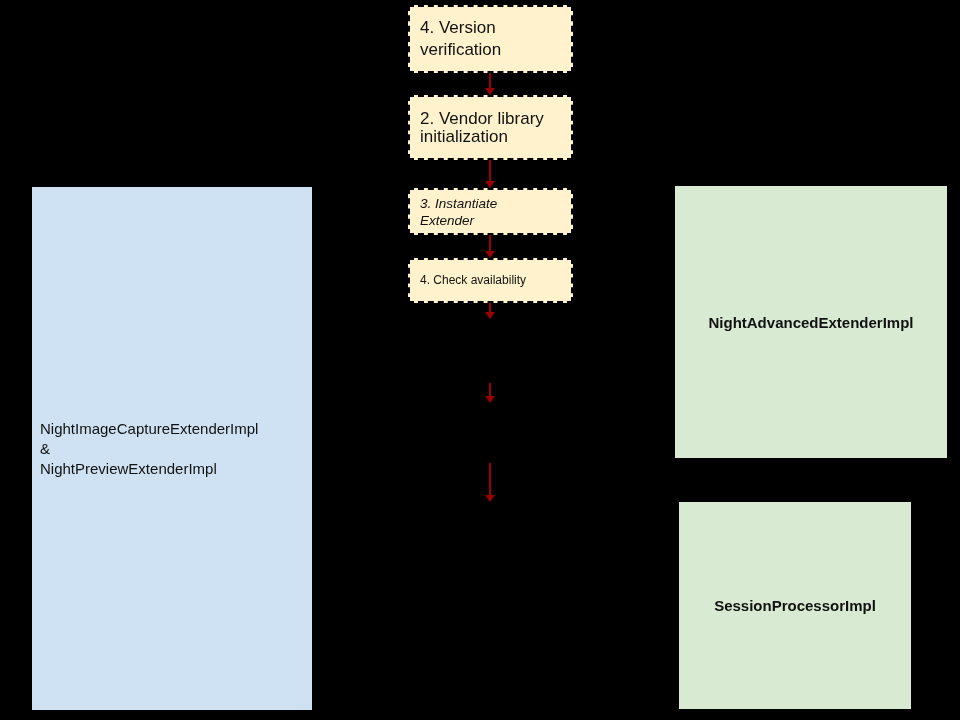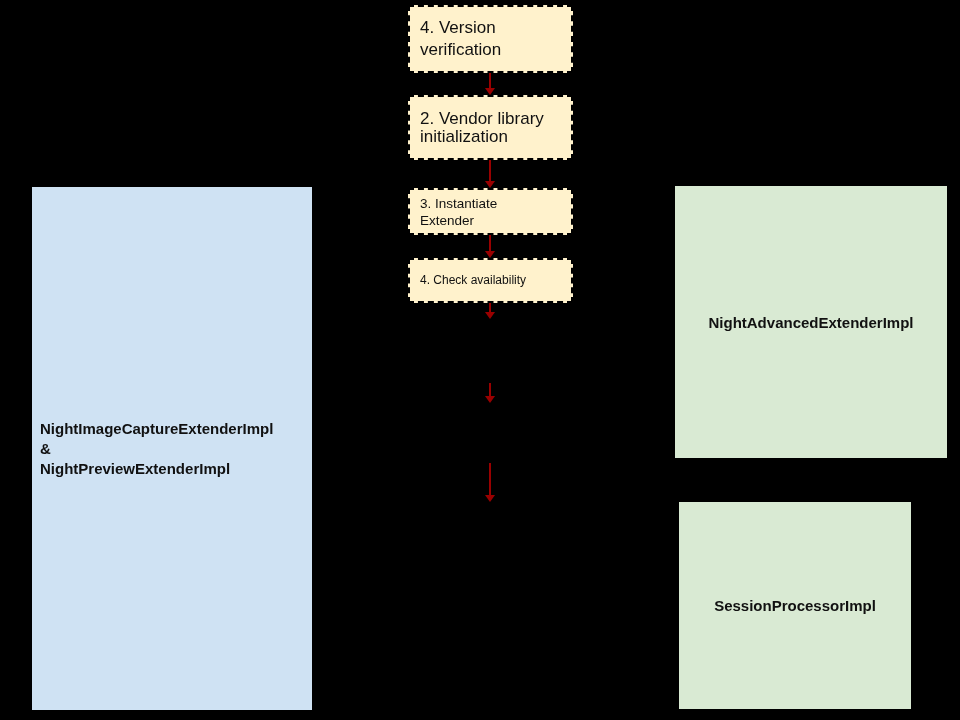--- a/index.html
+++ b/index.html
@@ -16,21 +16,21 @@
   .left-box {
     position: absolute;
     left: 32px; top: 187px;
     width: 280px; height: 523px;
     background: var(--left-fill, #cfe2f3);
     box-sizing: border-box;
     display: flex;
     flex-direction: column;
     justify-content: center;
     padding-left: 8px; padding-right: 4px;
-    font-weight: bold;
+    font-weight: normal;
     font-size: 15px;
     line-height: 20px;
     color: var(--text, #111);
   }
 
   
   .step {
     position: absolute;
     left: 408px;
     width: 165px;
@@ -38,21 +38,21 @@
     border: 2px dashed var(--step-border, #000);
     box-sizing: border-box;
     display: flex;
     align-items: center;
     padding: 0 2px 0 10px;
     color: var(--text, #111);
     white-space: pre-line;
   }
   #step1 { top: 5px;   height: 68px;  font-size: 17px;   line-height: 22px; }
   #step2 { top: 95px;  height: 65px;  font-size: 17px;   line-height: 18px; }
-  #step3 { top: 188px; height: 47px;  font-size: 13.5px; line-height: 17px; }
+  #step3 { top: 188px; height: 47px;  font-size: 13.5px; line-height: 17px; font-style: italic; }
   #step4 { top: 258px; height: 45px;  font-size: 12px;   line-height: 19px; }
   #step5 { top: 319px; height: 64px;  font-size: 13.5px; line-height: 17px; }
   #step6 { top: 403px; height: 60px;  font-size: 15px;   line-height: 19px; }
   #step7 { top: 502px; height: 208px; font-size: 17px;   line-height: 24px; }
 
   
   .arrow-line {
     position: absolute;
     left: 489px;
     width: 2px;

